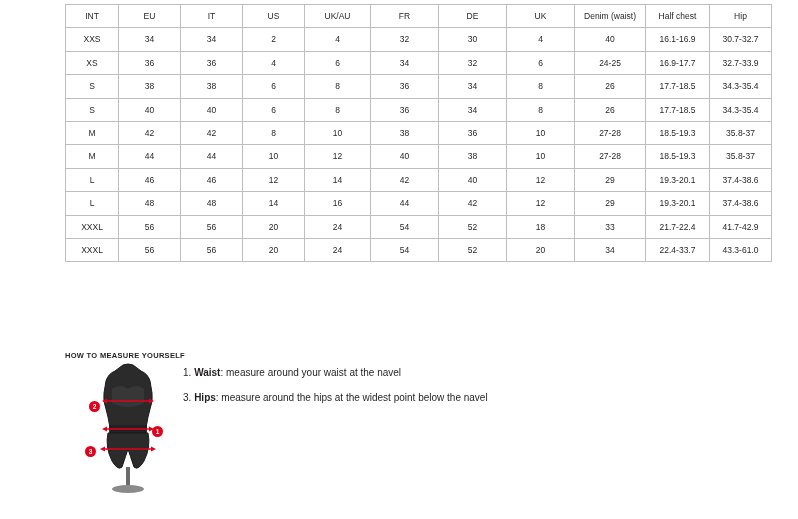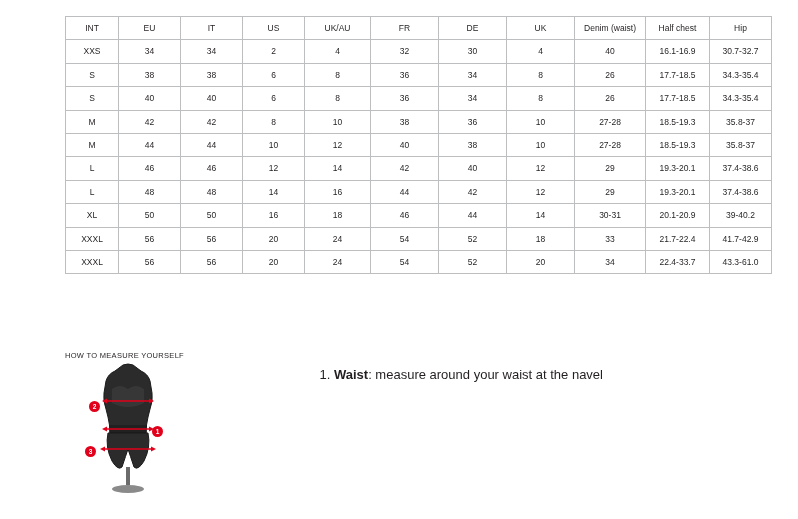--- a/index.html
+++ b/index.html
@@ -14,21 +14,21 @@
   }
   #page {
     position: relative;
     width: 798px;
     height: 519px;
     overflow: hidden;
   }
   table.size-table {
     position: absolute;
     left: 65px;
-    top: 16px;
+    top: 4px;
     width: 668px;
     border-collapse: collapse;
     table-layout: fixed;
     padding-left: 28px;
   }
   table.size-table th,
   table.size-table td {
     border: 1px solid #bcbec0;
     text-align: center;
     font-size: 8.5px;
@@ -54,36 +54,35 @@
   col.c7 { width: 68px; }
   col.c8 { width: 71px; }
   col.c9 { width: 64px; }
   col.c10 { width: 62px; }
 
   .how-title {
     position: absolute;
     left: 65px;
     top: 351px;
     font-size: 7.5px;
-    font-weight: normal;
+    font-weight: bold;
     letter-spacing: 0.3px;
     color: #231f20;
   }
   .steps {
     position: absolute;
     left: 183px;
     top: 366px;
     width: 420px;
   }
   .step {
-    font-size: 13px;
+    font-size: 10px;
     line-height: 1.4;
     color: #231f20;
     margin-bottom: 11px;
-    text-align: right;
   }
   .step b { font-weight: bold; }
 
   .figure {
     position: absolute;
     left: 78px;
     top: 363px;
     width: 100px;
     height: 140px;
   }
@@ -145,20 +144,33 @@
         <td>2</td>
         <td>4</td>
         <td>32</td>
         <td>30</td>
         <td>4</td>
         <td>40</td>
         <td>16.1-16.9</td>
         <td>30.7-32.7</td>
       </tr>
       <tr>
+        <td>XS</td>
+        <td>36</td>
+        <td>36</td>
+        <td>4</td>
+        <td>6</td>
+        <td>34</td>
+        <td>32</td>
+        <td>6</td>
+        <td>24-25</td>
+        <td>16.9-17.7</td>
+        <td>32.7-33.9</td>
+      </tr>
+      <tr>
         <td>S</td>
         <td>38</td>
         <td>38</td>
         <td>6</td>
         <td>8</td>
         <td>36</td>
         <td>34</td>
         <td>8</td>
         <td>26</td>
         <td>17.7-18.5</td>
@@ -223,33 +235,20 @@
         <td>14</td>
         <td>16</td>
         <td>44</td>
         <td>42</td>
         <td>12</td>
         <td>29</td>
         <td>19.3-20.1</td>
         <td>37.4-38.6</td>
       </tr>
       <tr>
-        <td>XL</td>
-        <td>50</td>
-        <td>50</td>
-        <td>16</td>
-        <td>18</td>
-        <td>46</td>
-        <td>44</td>
-        <td>14</td>
-        <td>30-31</td>
-        <td>20.1-20.9</td>
-        <td>39-40.2</td>
-      </tr>
-      <tr>
         <td>XXXL</td>
         <td>56</td>
         <td>56</td>
         <td>20</td>
         <td>24</td>
         <td>54</td>
         <td>52</td>
         <td>18</td>
         <td>33</td>
         <td>21.7-22.4</td>
@@ -302,15 +301,19 @@
     <div class="badge b1">1</div>
     <div class="badge b2">2</div>
     <div class="badge b3">3</div>
   </div>
 
   <div class="steps">
     <div class="step">
       <span>1.</span>
       <b>Waist</b><span>: measure around your waist at the navel</span>
     </div>
+    <div class="step">
+      <span>3.</span>
+      <b>Hips</b><span>: measure around the hips at the widest point below the navel</span>
+    </div>
   </div>
 
 </div>
 
 </body></html>

